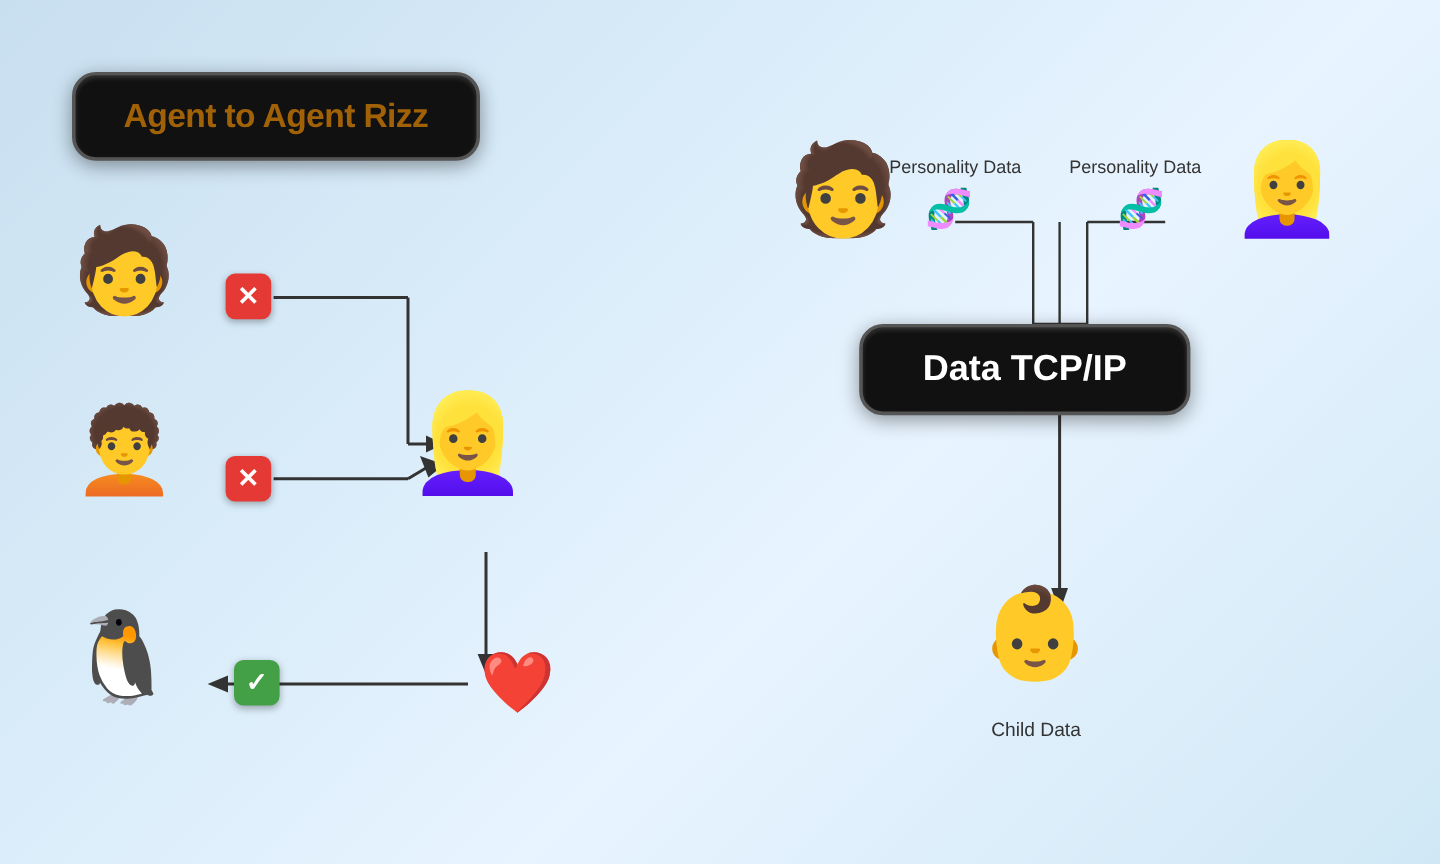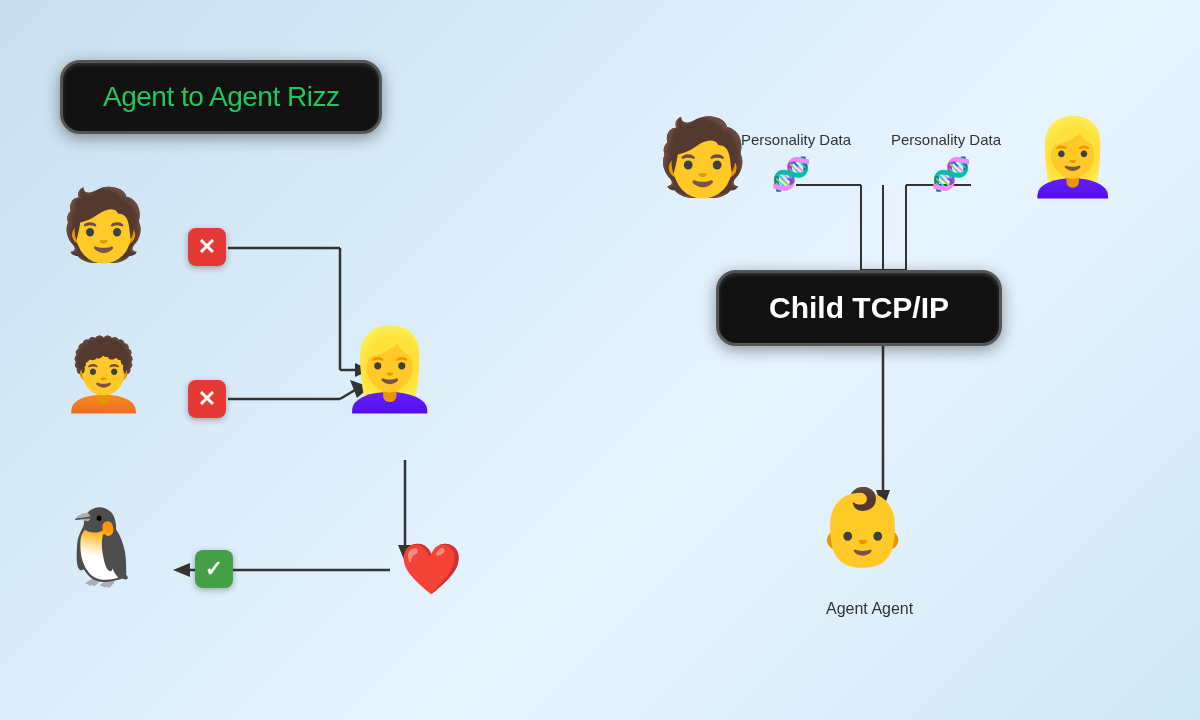--- a/index.html
+++ b/index.html
@@ -17,23 +17,23 @@
       height: 720px;
       position: relative;
     }
 
     
     .title-badge {
       position: absolute;
       top: 60px;
       left: 60px;
       background: #111;
-      color: #22c55e;
+      color: #a16207;
       font-size: 28px;
-      font-weight: 400;
+      font-weight: 700;
       padding: 18px 40px;
       border-radius: 20px;
       border: 3px solid #555;
       box-shadow: inset 0 2px 4px rgba(255,255,255,0.15), 0 4px 16px rgba(0,0,0,0.4);
       letter-spacing: -0.5px;
     }
 
     .emoji {
       font-size: 70px;
       line-height: 1;
@@ -244,26 +244,26 @@
 
     <div class="right-man">
       <span class="emoji" style="font-size:75px;">🧑</span>
     </div>
 
     <div class="right-woman">
       <span class="emoji" style="font-size:75px;">👱‍♀️</span>
     </div>
 
     <div class="tcp-badge">
-      <span>Child TCP/IP</span>
+      <span>Data TCP/IP</span>
     </div>
 
     <div class="baby">
       <span class="emoji" style="font-size:75px;">👶</span>
     </div>
 
     <div class="child-label">
-      <span>Agent Agent</span>
+      <span>Child Data</span>
     </div>
 
   </div>
 
 </div>
 
 </body></html>

